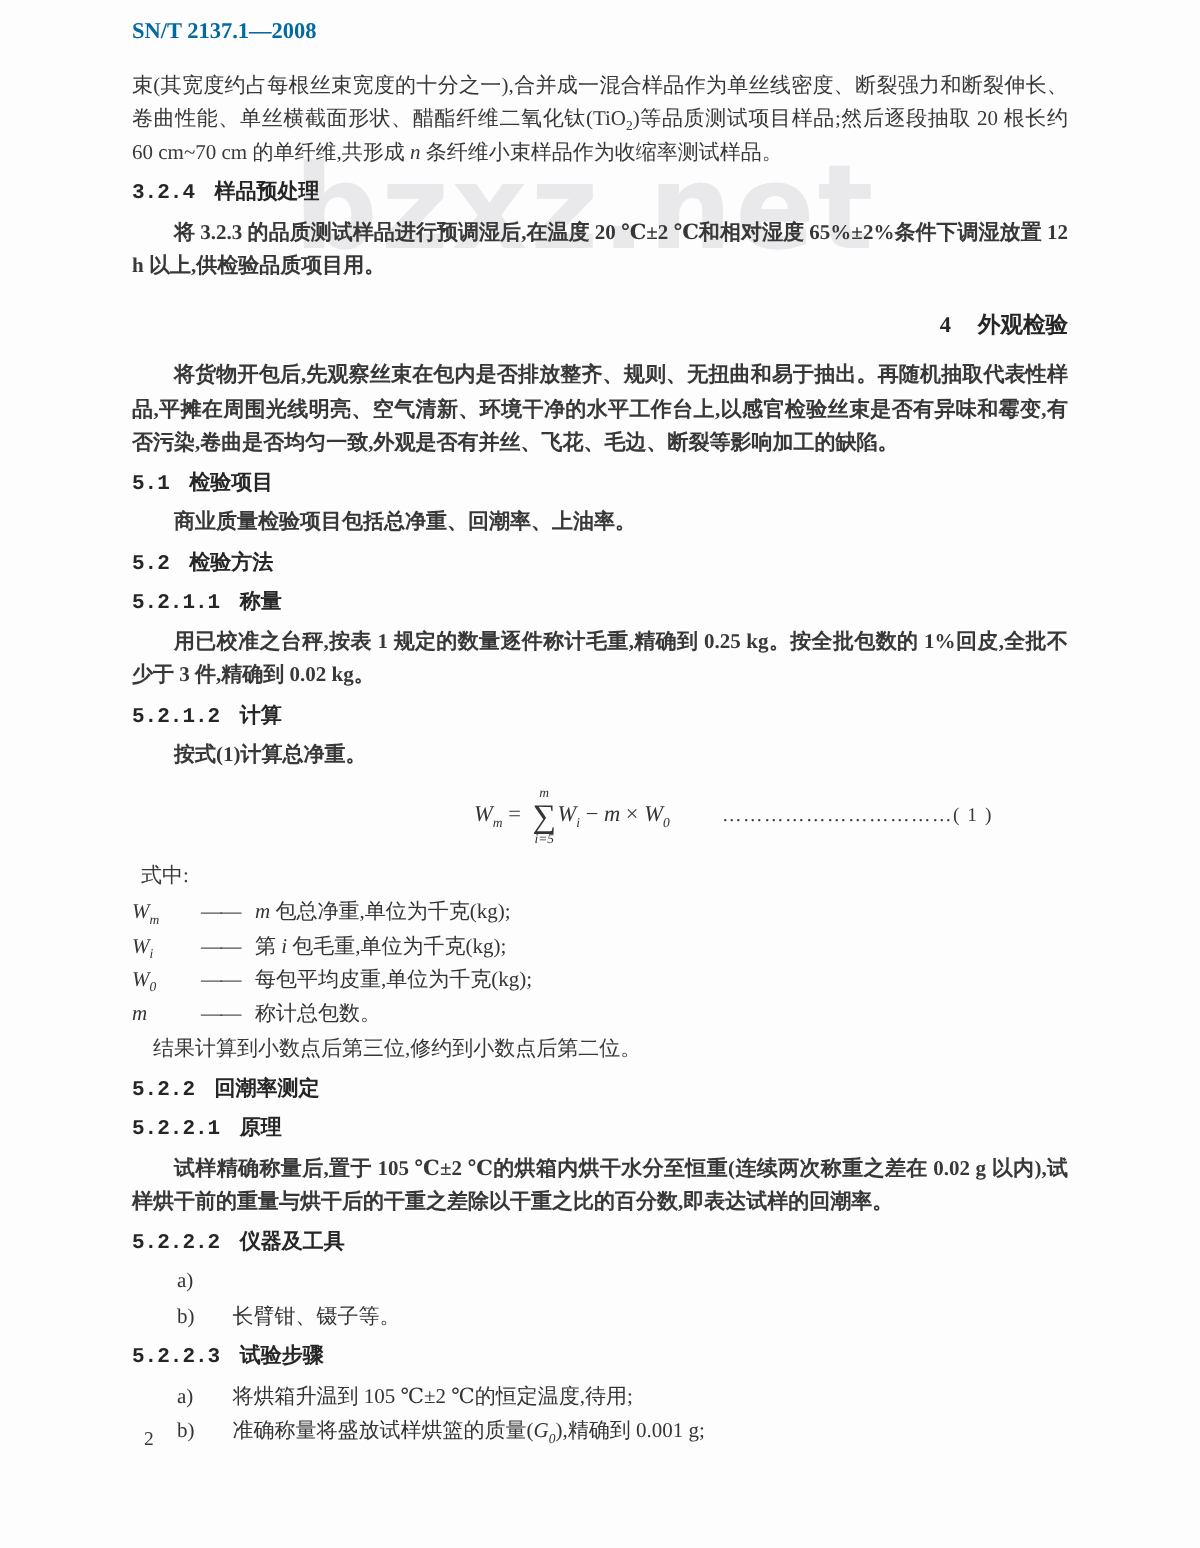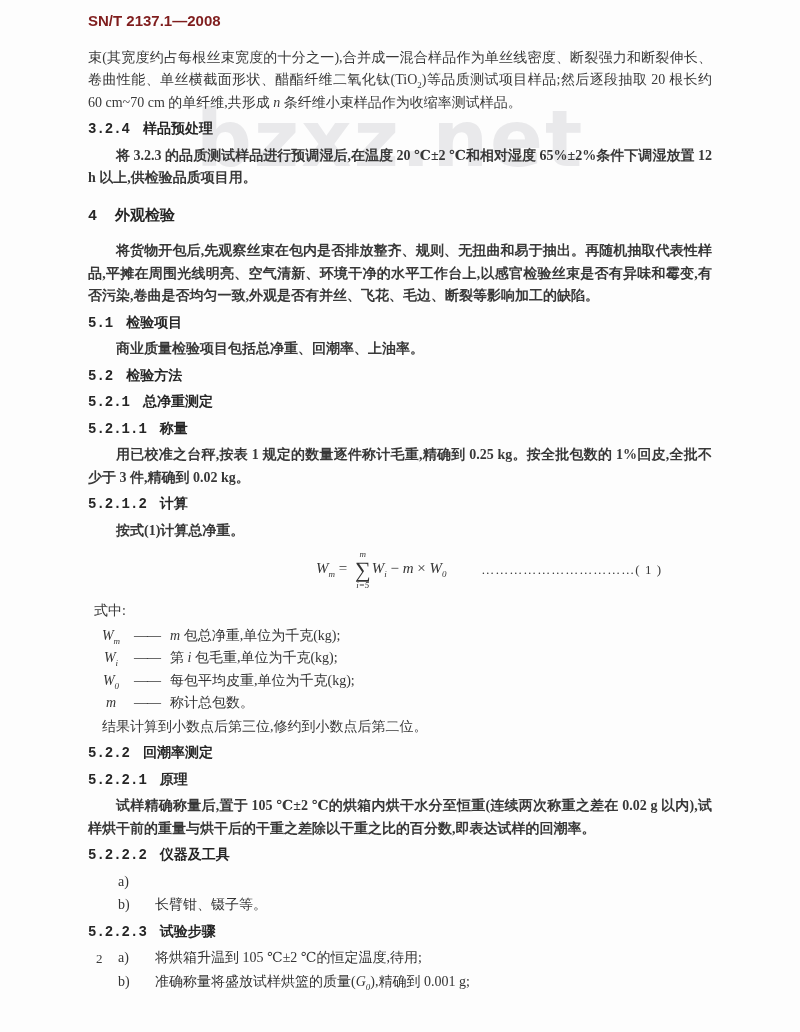--- a/index.html
+++ b/index.html
@@ -24,38 +24,39 @@
     color:#e9e9eb;
     z-index:0;
     user-select:none;
   }
   .content{
     position:relative;
     z-index:1;
     padding:10px 88px 0 88px;
   }
   .doc-code{
-    font-family:Liberation Sans, sans-serif;
+    font-family:Liberation Serif, serif;
     font-weight:bold;
     font-size:15px;
-    color:#7f1d1d;
+    color:#0369a1;
     margin-bottom:14px;
   }
   .para{
     text-align:justify;
     margin:0 0;
     color:#383838;
   }
   .indent{text-indent:2em;font-weight:bold;}
   .h-chap{
-    font-family:Liberation Mono, monospace;
+    font-family:Liberation Serif, serif;
     font-weight:bold;
     font-size:15px;
     color:#262626;
     margin:16px 0 12px 0;
+    text-align:right;
   }
   .h-chap .h-title{margin-left:18px;}
   .h-sub{
     font-family:Liberation Mono, monospace;
     font-weight:bold;
     font-size:14px;
     color:#262626;
     margin:4px 0;
   }
   .h-sub .h-title{margin-left:13px;}
@@ -86,21 +87,21 @@
   .formula-dots{
     margin-left:auto;
     padding-right:50px;
     font-size:13px;
     letter-spacing:1px;
     color:#3a3a3a;
     white-space:nowrap;
   }
   .where-lead{margin:2px 0;text-indent:6px;}
   .def-row{display:flex;margin:0;}
-  .def-sym{width:46px;text-align:center;white-space:nowrap;}
+  .def-sym{width:46px;text-align:left;white-space:nowrap;}
   .def-dash{margin-right:10px;letter-spacing:-1px;}
   .def-text{flex:1;}
   .note{text-indent:14px;margin:1px 0;}
   .li{display:flex;padding-left:30px;margin:1px 0;}
   .li-label{width:37px;flex:none;}
   .li-text{flex:1;text-align:justify;}
   .page-num{
     position:absolute;
     left:96px;top:948px;
     font-size:13px;
@@ -126,21 +127,20 @@
 
     <div class="h-chap"><span class="h-num">4</span><span class="h-title">外观检验</span></div>
     <p class="para indent">将货物开包后,先观察丝束在包内是否排放整齐、规则、无扭曲和易于抽出。再随机抽取代表性样品,平摊在周围光线明亮、空气清新、环境干净的水平工作台上,以感官检验丝束是否有异味和霉变,有否污染,卷曲是否均匀一致,外观是否有并丝、飞花、毛边、断裂等影响加工的缺陷。</p>
 
 
     <div class="h-sub"><span class="h-num">5.1</span><span class="h-title">检验项目</span></div>
     <p class="para indent">商业质量检验项目包括总净重、回潮率、上油率。</p>
 
     <div class="h-sub"><span class="h-num">5.2</span><span class="h-title">检验方法</span></div>
 
-    <div class="h-sub"><span class="h-num">5.2.1</span><span class="h-title">总净重测定</span></div>
 
     <div class="h-sub"><span class="h-num">5.2.1.1</span><span class="h-title">称量</span></div>
     <p class="para indent">用已校准之台秤,按表 1 规定的数量逐件称计毛重,精确到 0.25 kg。按全批包数的 1%回皮,全批不少于 3 件,精确到 0.02 kg。</p>
 
     <div class="h-sub"><span class="h-num">5.2.1.2</span><span class="h-title">计算</span></div>
     <p class="para indent">按式(1)计算总净重。</p>
 
     <div class="formula-row">
       <span class="formula-math"><span class="iv">W</span><span class="sb">m</span><span> = </span><span class="sum">
             <span class="sum-top">m</span>

